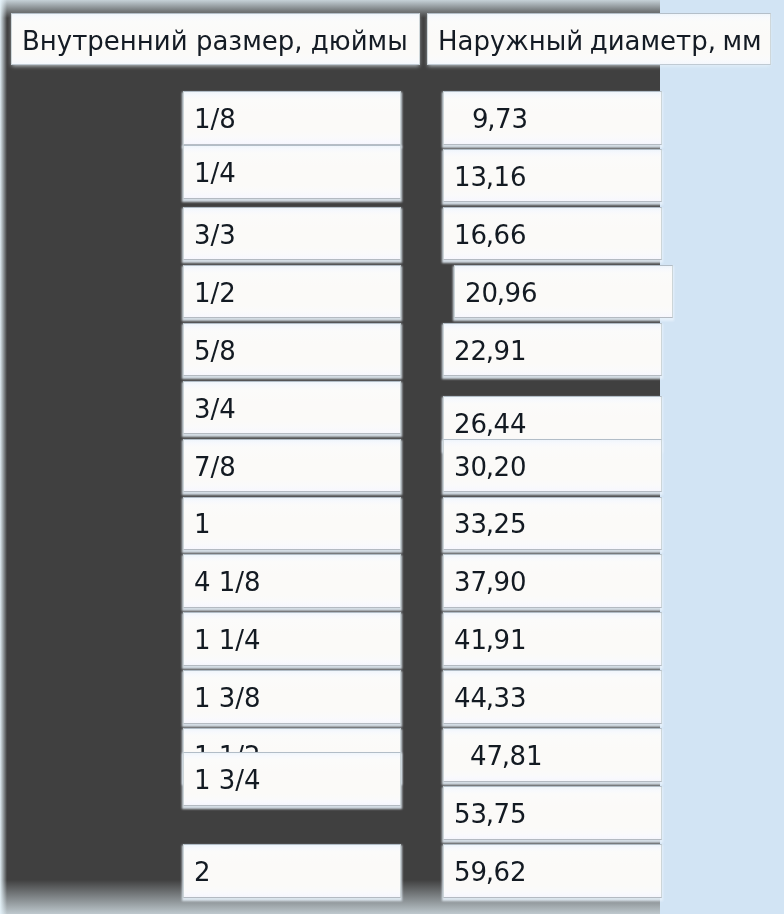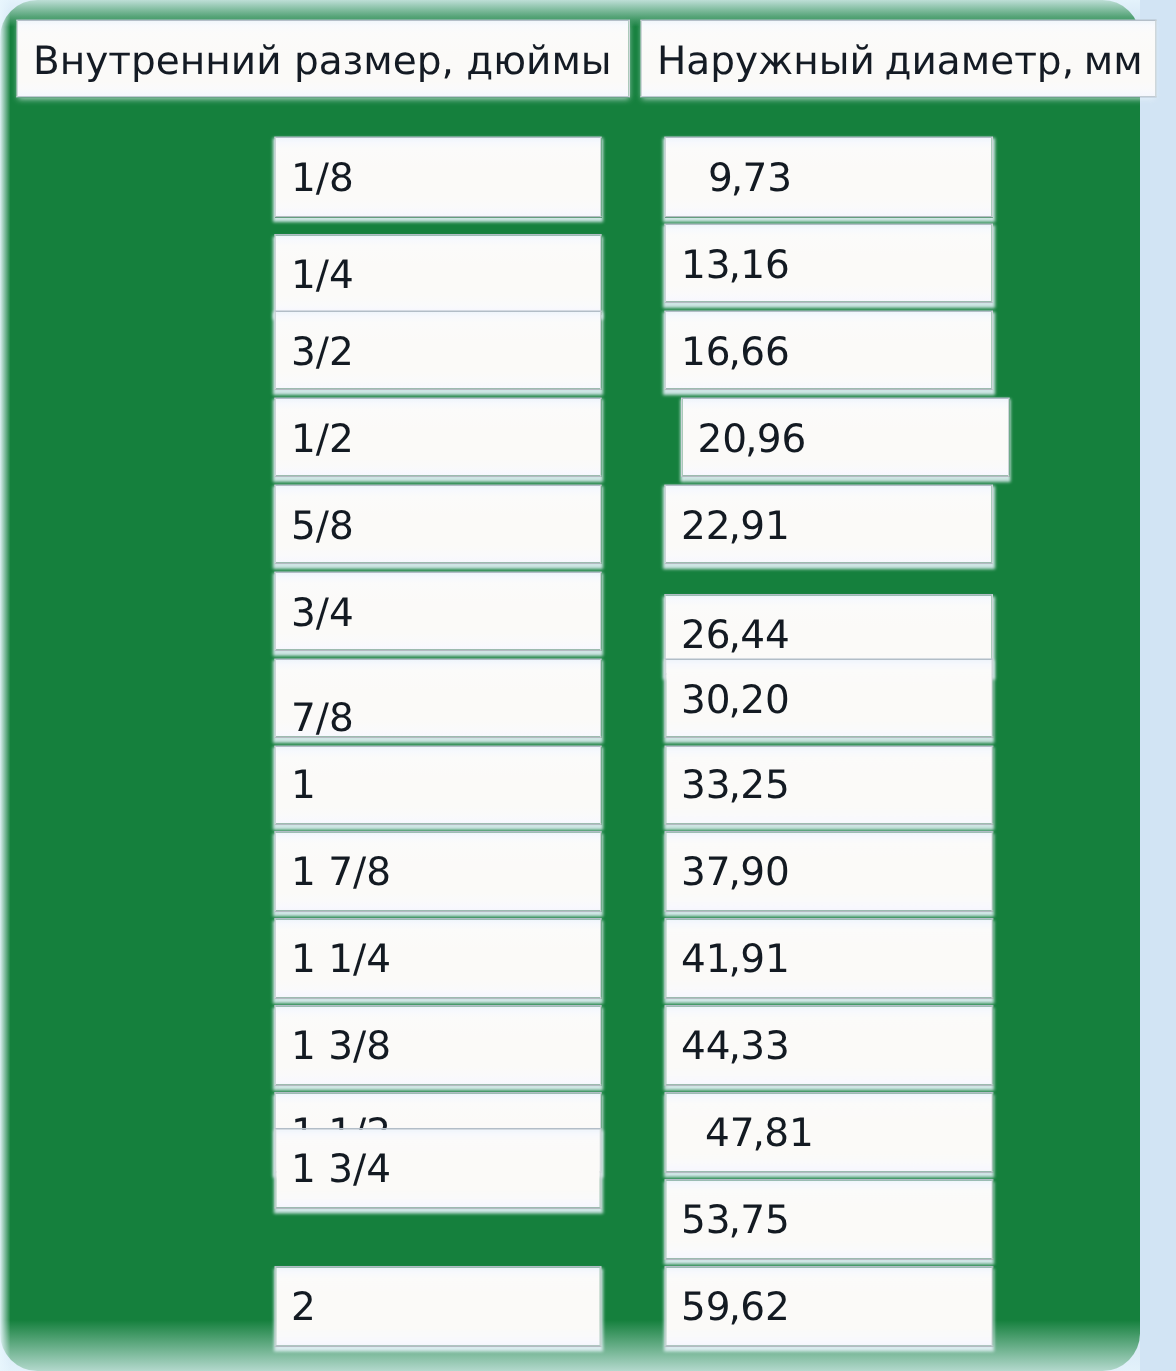--- a/index.html
+++ b/index.html
@@ -10,24 +10,23 @@
     height: 914px;
     overflow: hidden;
   }
   body {
     background: #d2e4f4;
     font-family: "DejaVu Sans", sans-serif;
     -webkit-font-smoothing: antialiased;
   }
   #page {
     position: relative;
-    width: 760px;
+    width: 660px;
     height: 914px;
-    background-color: #15803d;
-    border-radius: 25px;
+    background-color: #404040;
   }
   #bg-vignette {
     position: absolute;
     inset: 0;
     background:
       linear-gradient(to right, rgba(232,246,253,0.95) 0px, rgba(232,246,253,0.0) 7px,
                                  rgba(232,246,253,0.0) 770px, rgba(232,246,253,0.85) 784px),
       linear-gradient(to bottom, rgba(232,246,253,0.80) 0px, rgba(232,246,253,0.0) 18px,
                                  rgba(232,246,253,0.0) 880px, rgba(232,246,253,0.75) 914px);
     pointer-events: none;
@@ -111,28 +110,28 @@
         <span class="txt">Наружный диаметр, мм</span>
       </div>
   </div>
   <div id="rows">
       <div class="cell col1" style="top: 91px; text-align: center;">
         <span class="txt">1/8</span>
       </div>
       <div class="cell col2" style="top: 91px; padding-left: 28px;">
         <span class="txt">9<span class="kern-comma">,</span>73</span>
       </div>
-      <div class="cell col1" style="top: 156px;">
+      <div class="cell col1" style="top: 145px;">
         <span class="txt">1/4</span>
       </div>
       <div class="cell col2" style="top: 148.93px;">
         <span class="txt">13<span class="kern-comma">,</span>16</span>
       </div>
       <div class="cell col1" style="top: 206.86px;">
-        <span class="txt">3/2</span>
+        <span class="txt">3/3</span>
       </div>
       <div class="cell col2" style="top: 206.86px;">
         <span class="txt">16<span class="kern-comma">,</span>66</span>
       </div>
       <div class="cell col1" style="top: 264.79px;">
         <span class="txt">1/2</span>
       </div>
       <div class="cell col2" style="top: 264.79px; margin-left: 11px;">
         <span class="txt">20<span class="kern-comma">,</span>96</span>
       </div>
@@ -141,34 +140,34 @@
       </div>
       <div class="cell col2" style="top: 322.72px;">
         <span class="txt">22<span class="kern-comma">,</span>91</span>
       </div>
       <div class="cell col1" style="top: 380.65px;">
         <span class="txt">3/4</span>
       </div>
       <div class="cell col2" style="top: 396px;">
         <span class="txt">26<span class="kern-comma">,</span>44</span>
       </div>
-      <div class="cell col1" style="top: 438.58px; align-items: flex-end;">
+      <div class="cell col1" style="top: 438.58px;">
         <span class="txt">7/8</span>
       </div>
       <div class="cell col2" style="top: 438.58px;">
         <span class="txt">30<span class="kern-comma">,</span>20</span>
       </div>
       <div class="cell col1" style="top: 496.51px;">
         <span class="txt">1</span>
       </div>
       <div class="cell col2" style="top: 496.51px;">
         <span class="txt">33<span class="kern-comma">,</span>25</span>
       </div>
       <div class="cell col1" style="top: 554.44px;">
-        <span class="txt">1 7/8</span>
+        <span class="txt">4 1/8</span>
       </div>
       <div class="cell col2" style="top: 554.44px;">
         <span class="txt">37<span class="kern-comma">,</span>90</span>
       </div>
       <div class="cell col1" style="top: 612.37px;">
         <span class="txt">1 1/4</span>
       </div>
       <div class="cell col2" style="top: 612.37px;">
         <span class="txt">41<span class="kern-comma">,</span>91</span>
       </div>

